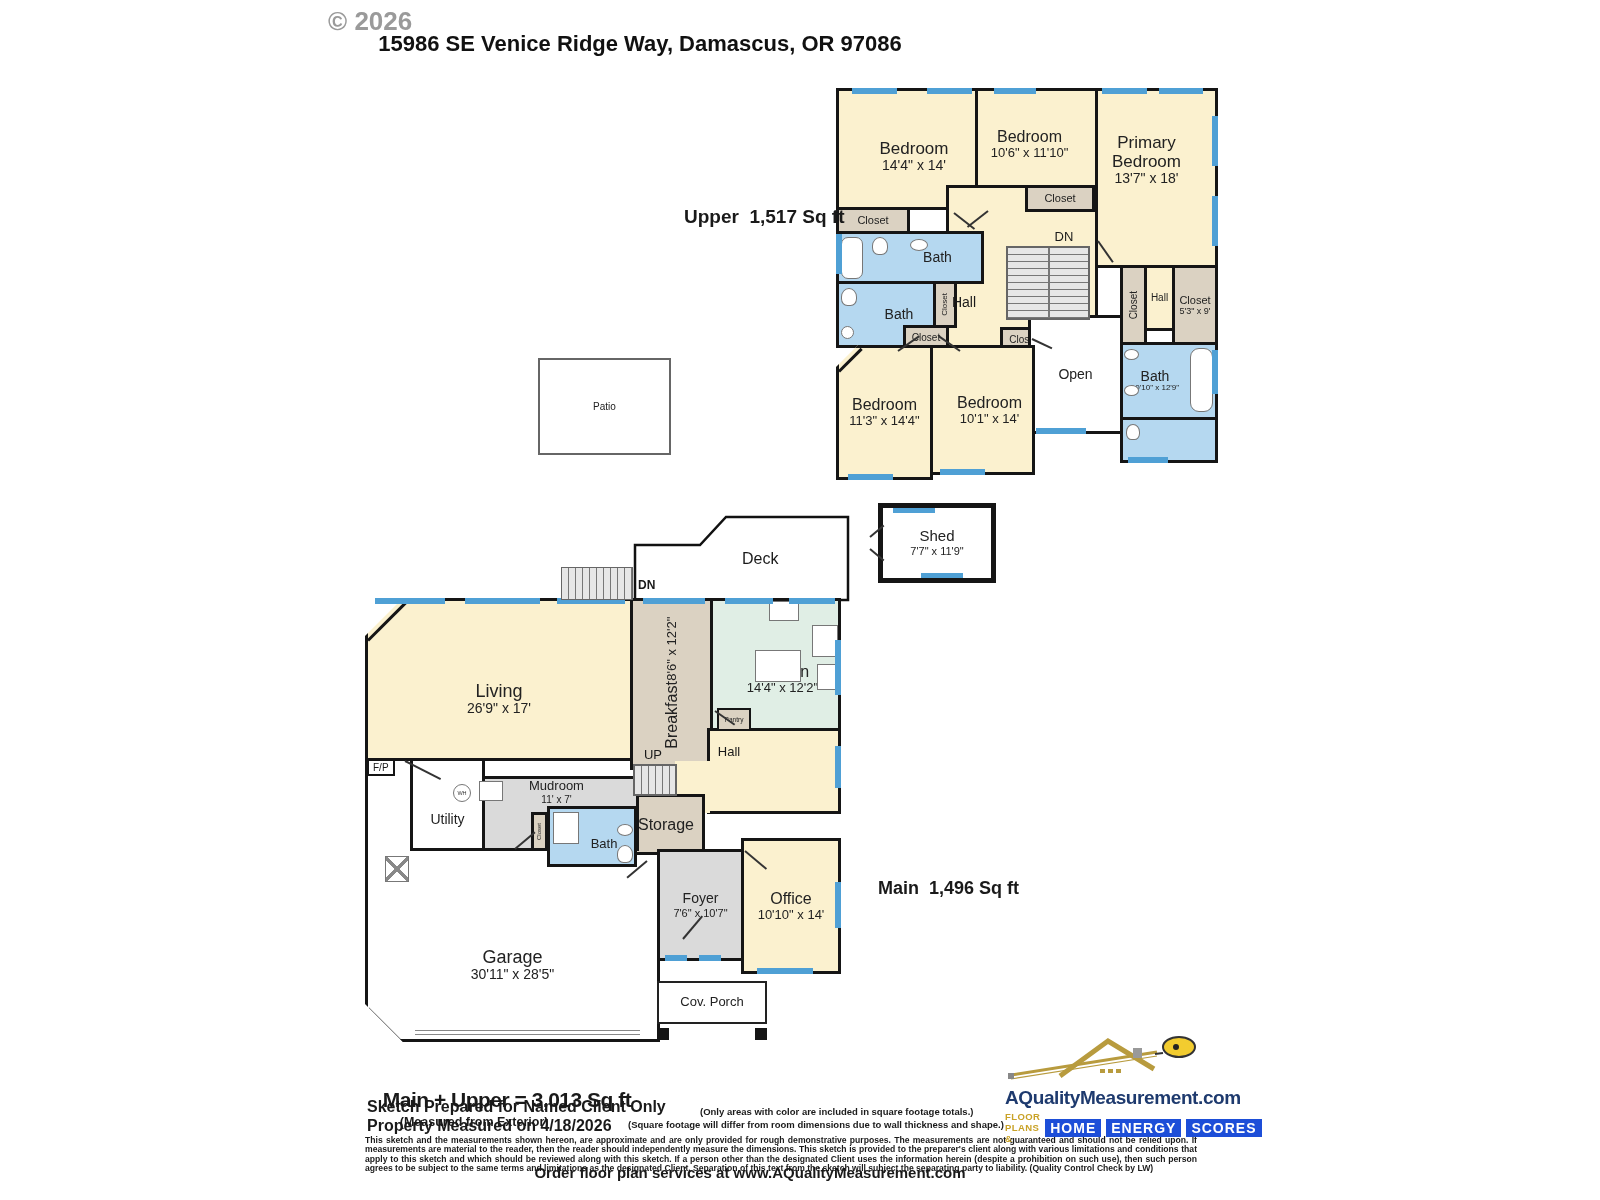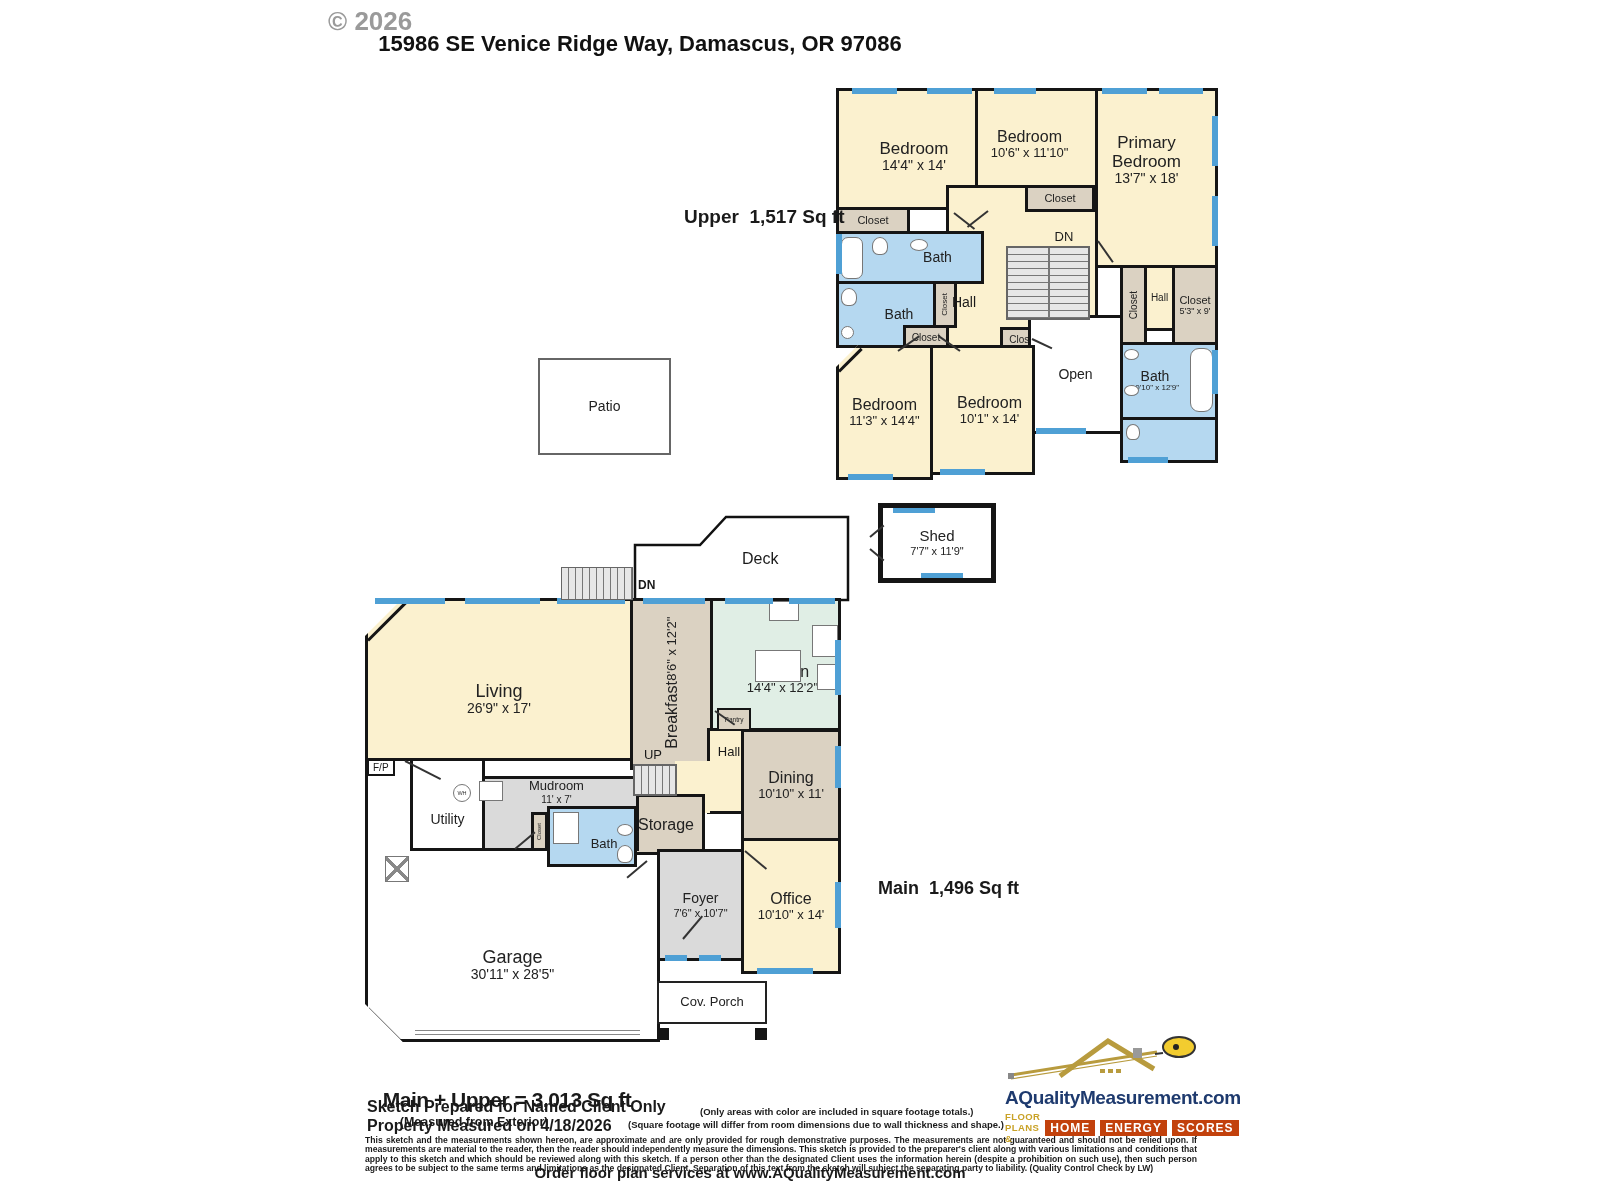--- a/index.html
+++ b/index.html
@@ -25,37 +25,37 @@
   .diag{position:absolute;height:3px;background:#151515;transform-origin:0 50%;z-index:26;}
   .stairs-v{position:absolute;background:repeating-linear-gradient(180deg,#e6e6e6 0 6px,#777 6px 7px);
             border:2px solid #666;box-sizing:border-box;z-index:20;}
   .stairs-h{position:absolute;background:repeating-linear-gradient(90deg,#e6e6e6 0 6px,#777 6px 7px);
             border:2px solid #666;box-sizing:border-box;z-index:20;}
   .sq{position:absolute;background:#151515;z-index:27;}
   .logo{position:absolute;left:1005px;top:1030px;width:215px;z-index:40;}
   .logo-domain{font-size:19px;font-weight:bold;color:#1E3A6E;letter-spacing:-0.4px;margin-top:1px;}
   .logo-row{display:flex;align-items:center;margin-top:2px;}
   .logo-tag{font-size:9.5px;font-weight:bold;color:#C9A227;letter-spacing:.4px;}
-  .badge{background:#c2410c;color:#fff;font-size:12px;font-weight:bold;padding:1px 5px;
+  .badge{background:#1d4ed8;color:#fff;font-size:14px;font-weight:bold;padding:1px 5px;
          margin-left:5px;letter-spacing:1px;}
   .b{font-weight:bold;}
 </style>
 </head>
 <body>
 
 <div class="page">
 
   <div class="flabel b" style="left:328px;top:6px;font-size:26px;color:#9a9a9a;">© 2026</div>
   <div class="flabel b" style="left:330px;top:31px;width:620px;text-align:center;font-size:22px;color:#111;">15986 SE Venice Ridge Way, Damascus, OR 97086</div>
 
   <div class="flabel b" style="left:684px;top:206px;font-size:19px;">Upper  1,517 Sq ft</div>
   <div class="flabel b" style="left:878px;top:878px;font-size:18px;">Main  1,496 Sq ft</div>
 
   <div class="room white" style="left:538px;top:358px;width:133px;height:97px;border:2px solid #666;">
-    <span class="rn" style="font-size:14px;">Patio</span>
+    <span class="rn" style="font-size:10px;">Patio</span>
   </div>
 
   <svg style="position:absolute;left:558px;top:503px;z-index:4;" width="300" height="100">
     <polygon points="77,42 142,42 168,14 290,14 290,97 77,97" fill="#fff" stroke="#111" stroke-width="2.5"></polygon>
   </svg>
   <div class="flabel" style="left:742px;top:550px;font-size:16px;">Deck</div>
   <div class="stairs-h" style="left:561px;top:567px;width:72px;height:33px;border-width:1.5px;"></div>
   <div class="flabel b" style="left:638px;top:578px;font-size:12px;">DN</div>
 
   <div class="room white" style="left:878px;top:503px;width:118px;height:80px;border-width:5px;">
@@ -199,24 +199,20 @@
 
     <div class="room mint" style="left:345px;top:0;width:131px;height:133px;padding:30px 0 0 14px;">
       <span class="rn">Kitchen</span>
       <span class="rd">14'4" x 12'2"</span>
     </div>
 
     <div class="room cream" style="left:342px;top:130px;width:134px;height:86px;"></div>
     <div class="room cream noborder" style="left:310px;top:163px;width:35px;height:52px;"></div>
     <div class="flabel" style="left:342px;top:146px;width:44px;text-align:center;font-size:13px;">Hall</div>
 
-    <div class="room tan" style="left:376px;top:131px;width:100px;height:112px;">
-      <span class="rn">Dining</span>
-      <span class="rd">10'10" x 11'</span>
-    </div>
     <div class="room cream" style="left:376px;top:240px;width:100px;height:136px;">
       <span class="rn">Office</span>
       <span class="rd">10'10" x 14'</span>
     </div>
 
     <div class="room tan" style="left:262px;top:196px;width:78px;height:61px;">
       <span class="rn">Storage</span>
     </div>
 
     <div class="stairs-h" style="left:268px;top:166px;width:44px;height:32px;"></div>

